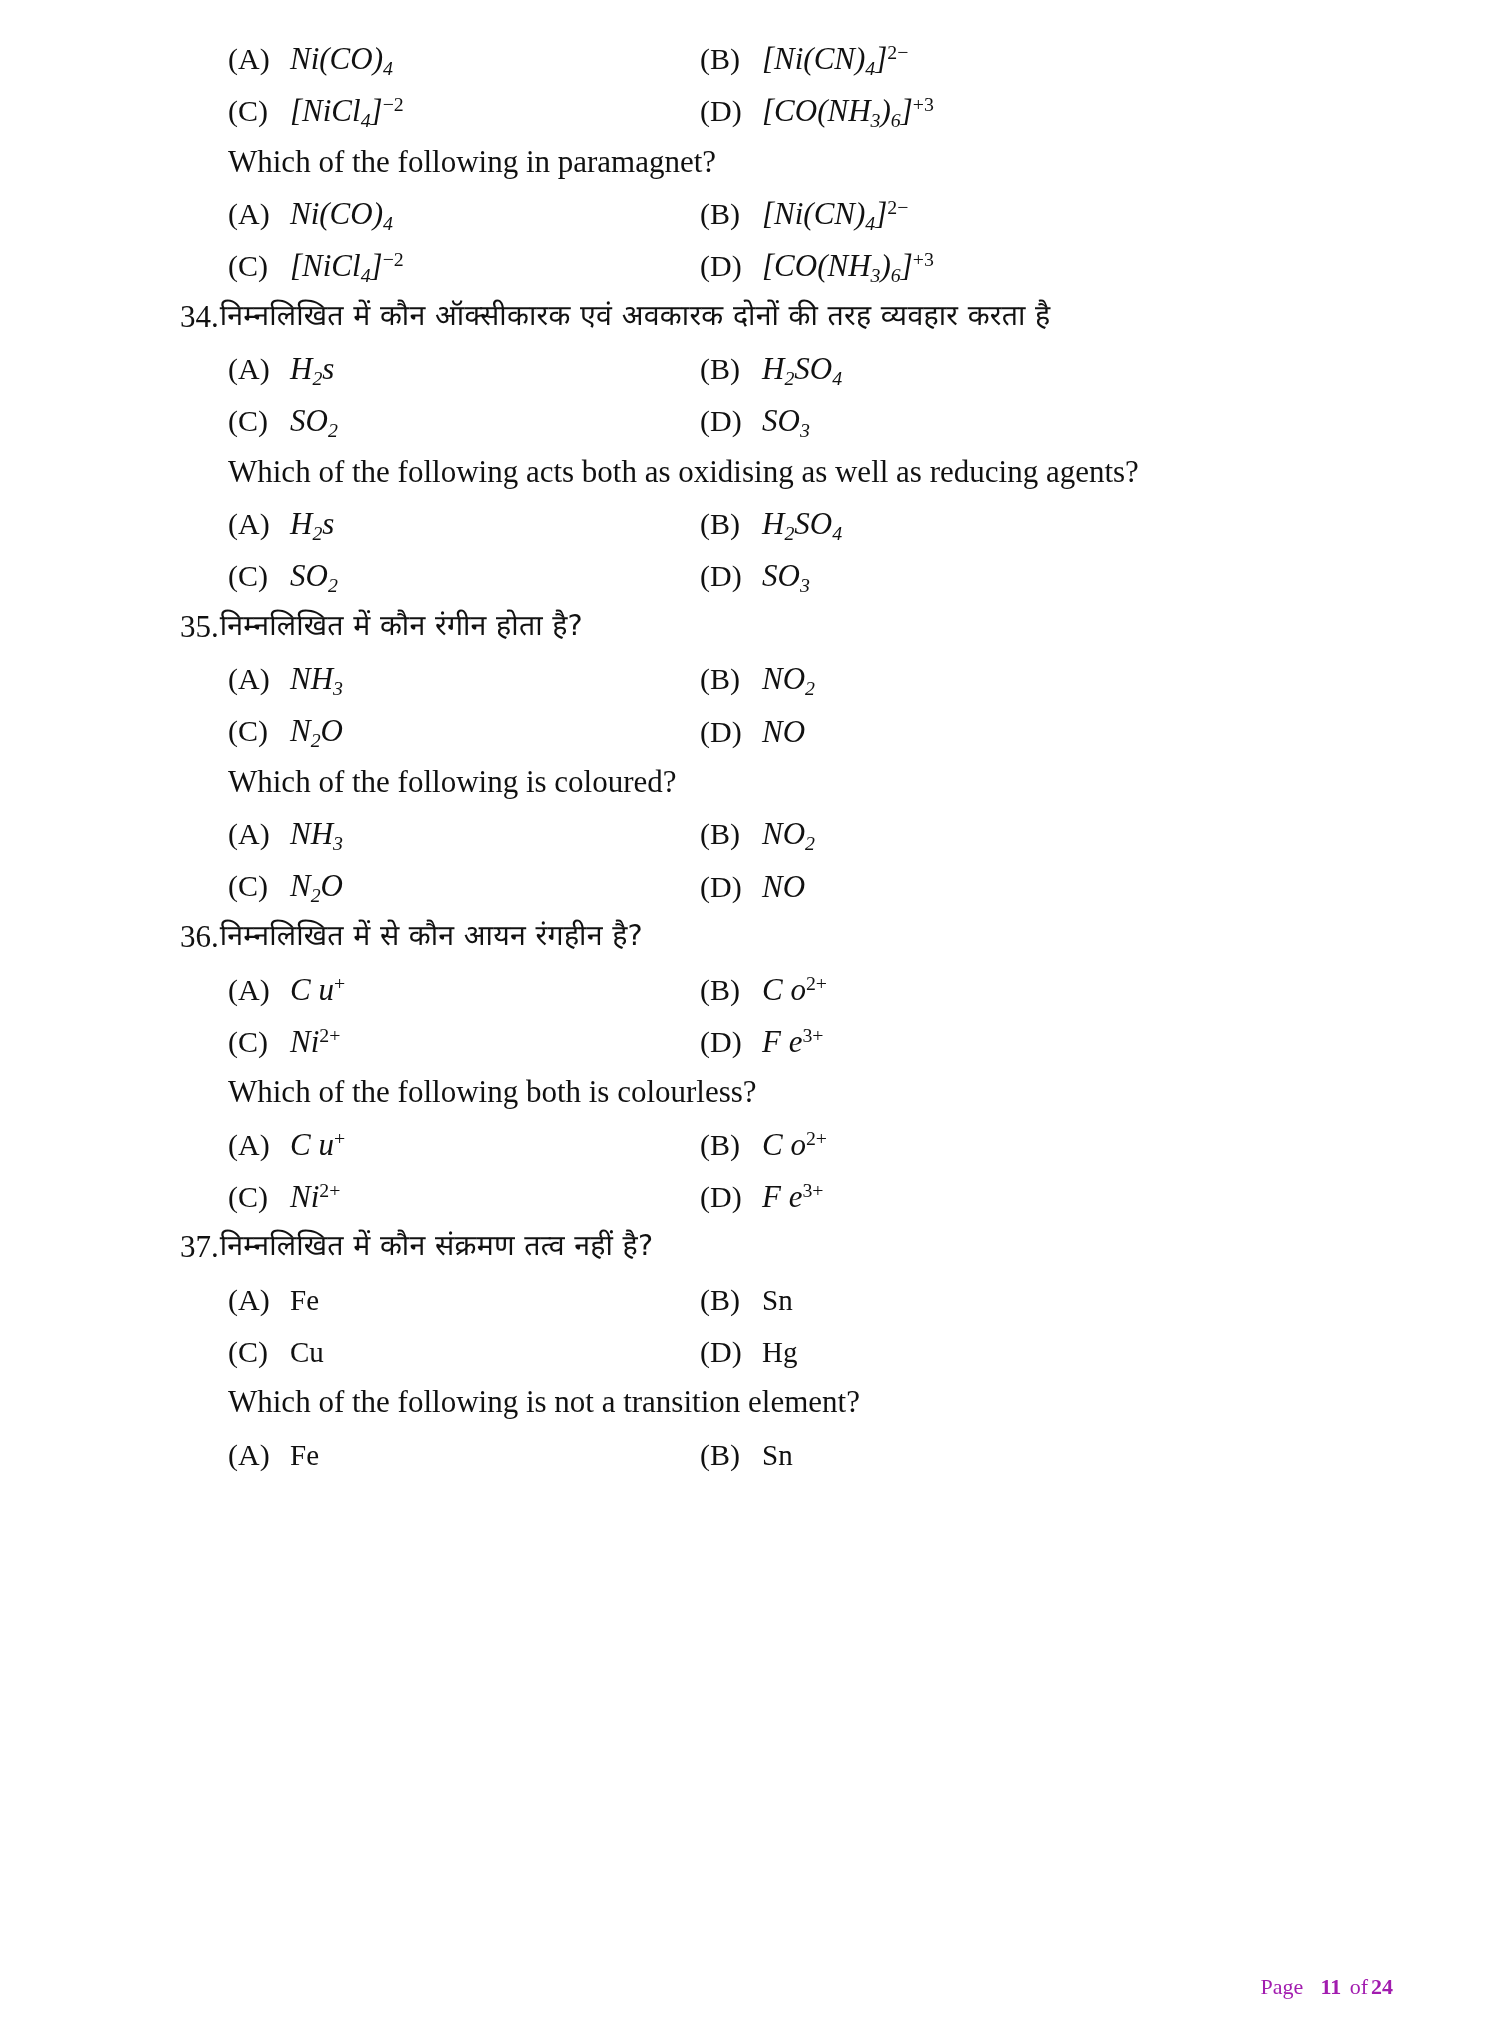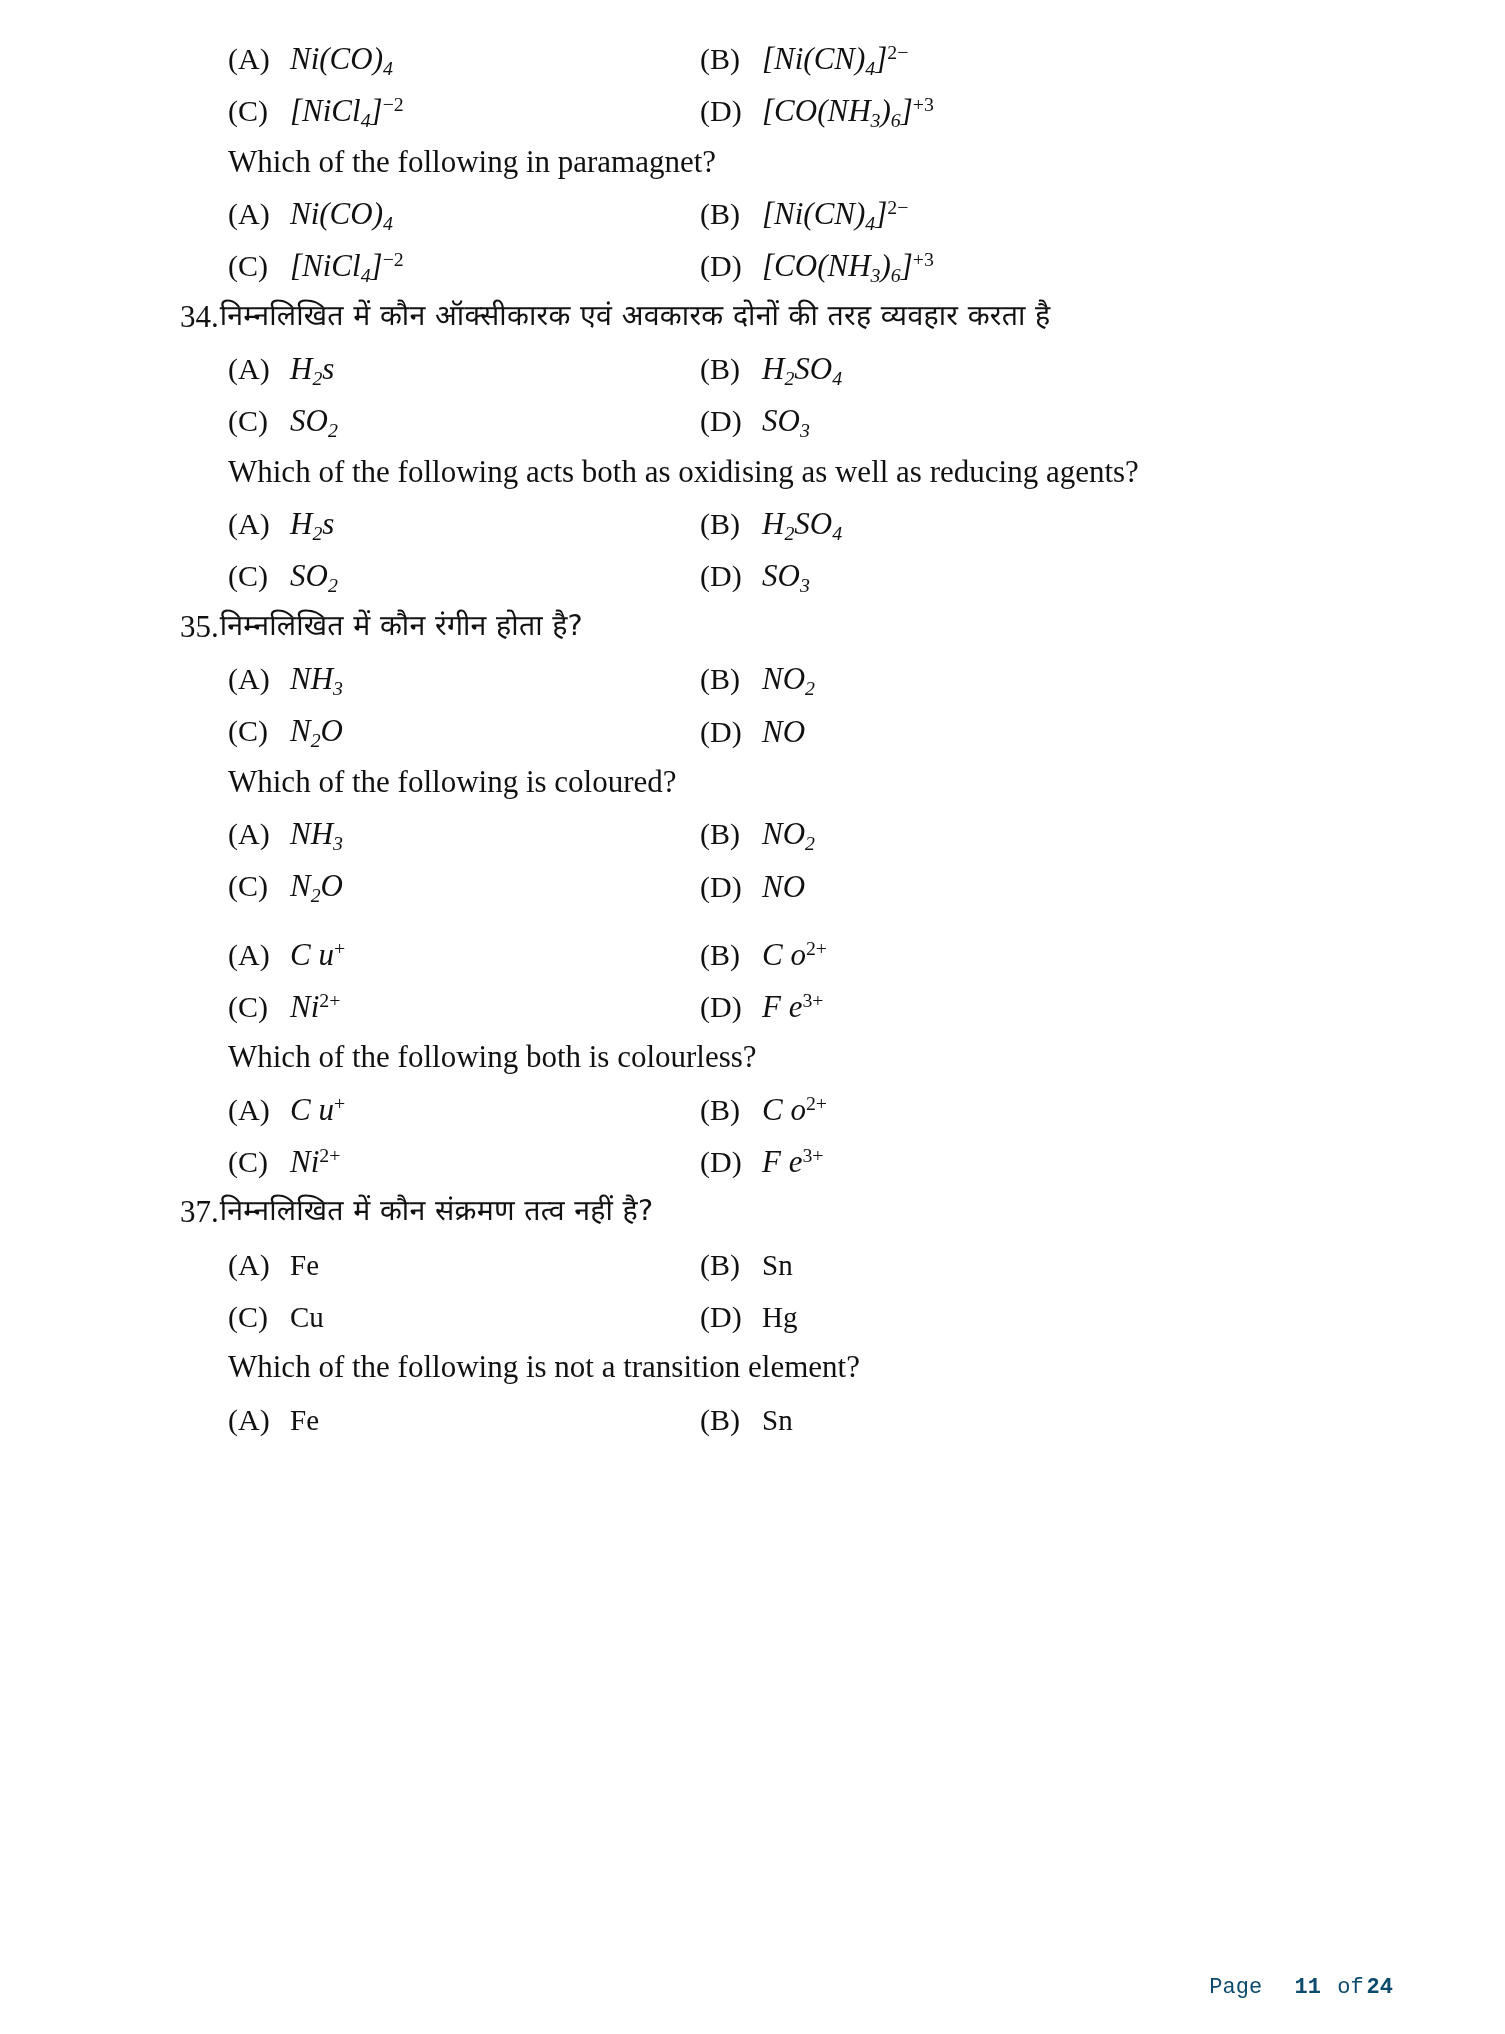--- a/index.html
+++ b/index.html
@@ -96,23 +96,23 @@
   }
 
   
   .gap-sm { height: 8px; }
 
   
   .footer {
     position: absolute;
     right: 112px;
     bottom: 34px;
-    font-family: Liberation Mono, monospace;
+    font-family: Liberation Serif, serif;
     font-size: 22px;
-    color: #0c4a6e;
+    color: #a21caf;
     white-space: nowrap;
   }
   .footer b { font-weight: bold; }
   .footer .sep { font-weight: normal; padding: 0 3px; }
 </style>
 </head>
 <body>
 
 <div class="page">
   <div id="content">
@@ -251,20 +251,24 @@
         <div class="opt left">
           <span class="optlabel">(C)</span>
           <span class="optval">N<sub>2</sub>O</span>
         </div>
         <div class="opt right">
           <span class="optlabel">(D)</span>
           <span class="optval">NO</span>
         </div>
       </div>
       <div class="gap-sm"></div>
+      <div class="qline">
+        <span class="qnum">36.</span>
+        <span class="qtext-hi">निम्नलिखित में से कौन आयन रंगहीन है?</span>
+      </div>
       <div class="gap-sm"></div>
       <div class="optrow">
         <div class="opt left">
           <span class="optlabel">(A)</span>
           <span class="optval">C u<sup>+</sup></span>
         </div>
         <div class="opt right">
           <span class="optlabel">(B)</span>
           <span class="optval">C o<sup>2+</sup></span>
         </div>

